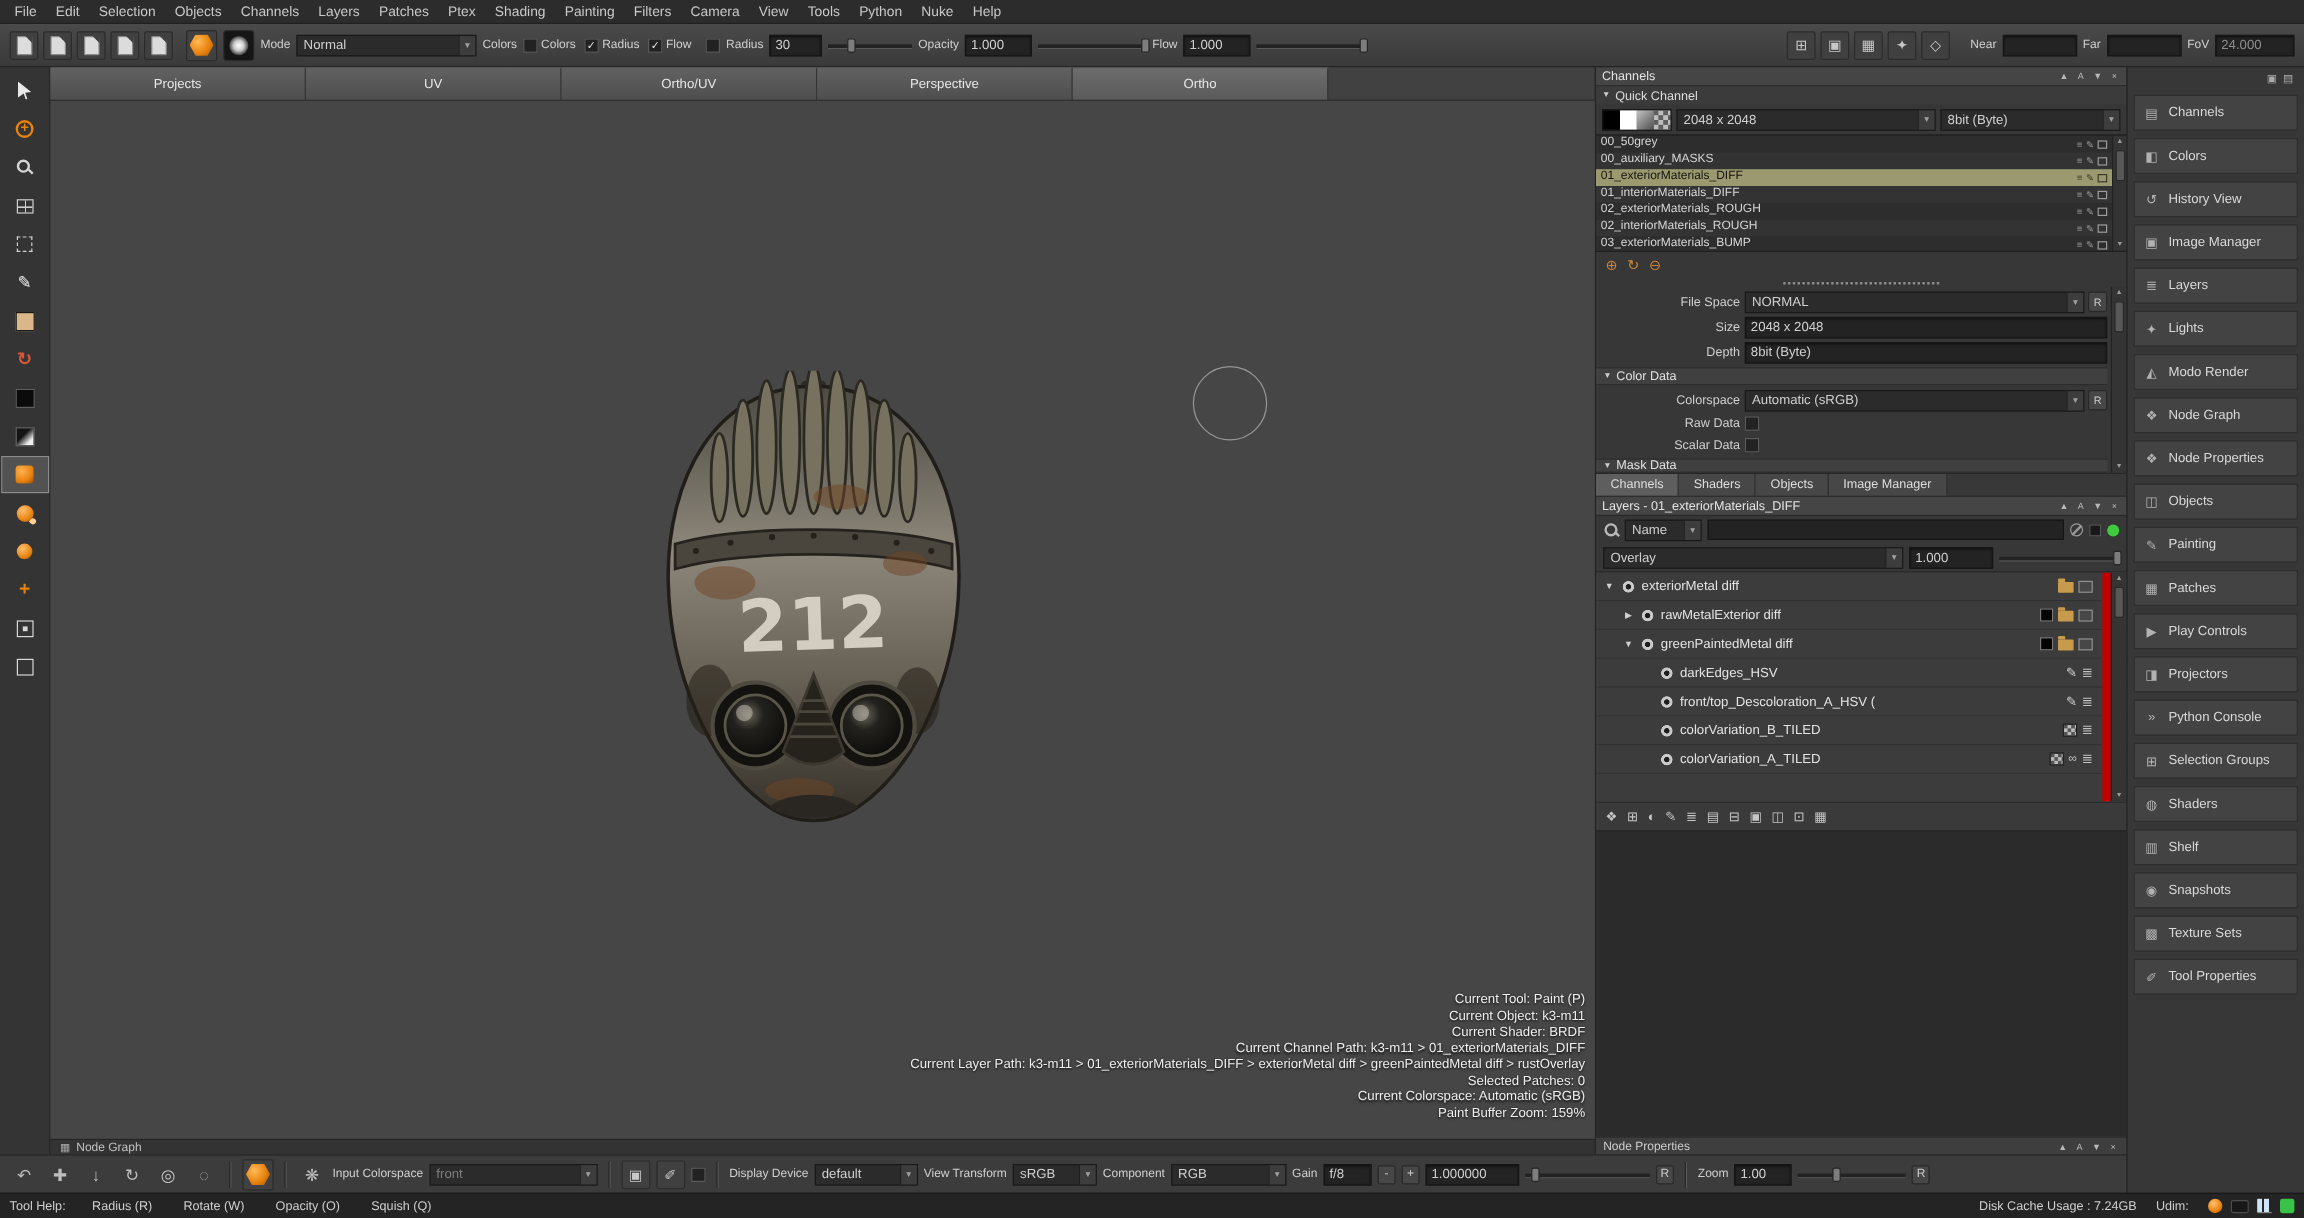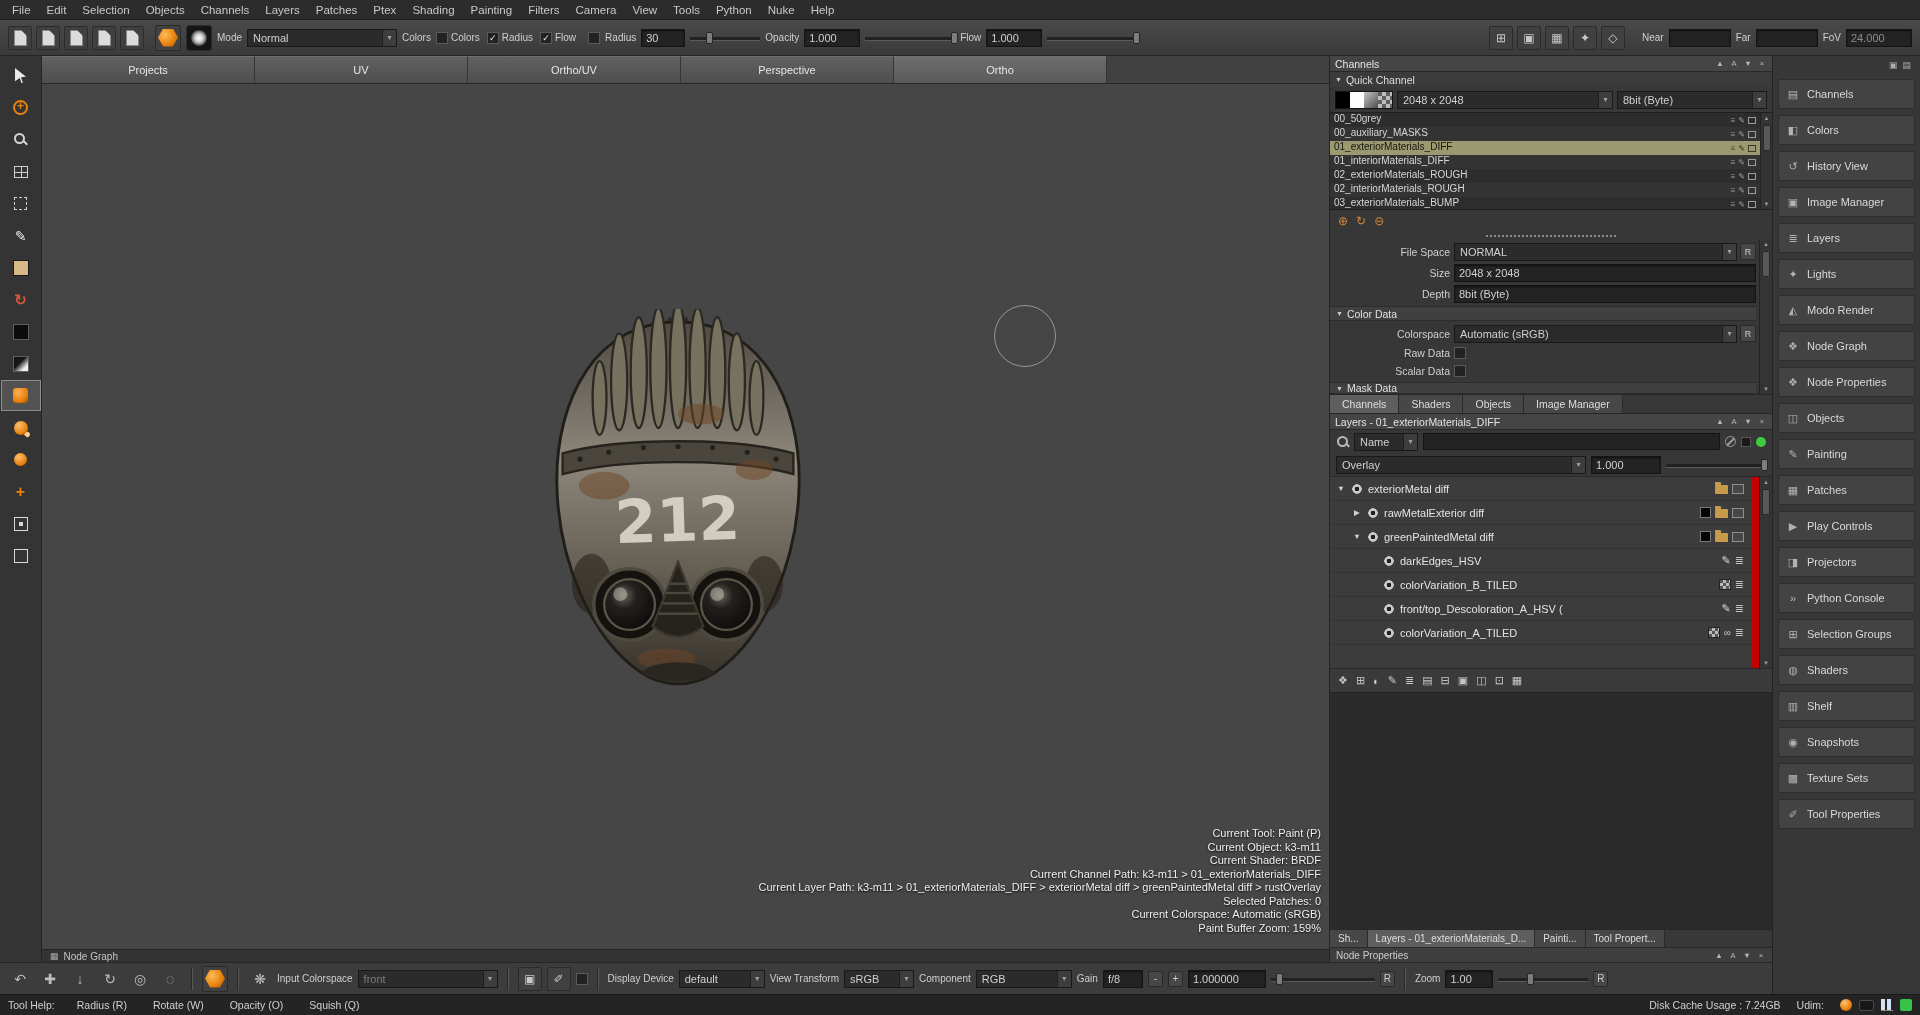--- a/index.html
+++ b/index.html
@@ -650,32 +650,32 @@
             <span class="eye"></span>
             <span class="l-name">darkEdges_HSV</span>
             <span class="l-icons">
               <span class="ic ic-adjust"></span>
               <span class="ic ic-stack"></span>
             </span>
           </div>
           <div class="l-row" style="padding-left: 38px;">
             <span class="exp"></span>
             <span class="eye"></span>
+            <span class="l-name">front/top_Descoloration_A_HSV (</span>
+            <span class="l-icons">
+              <span class="ic ic-adjust"></span>
+              <span class="ic ic-stack"></span>
+            </span>
+          </div>
+          <div class="l-row" style="padding-left: 38px;">
+            <span class="exp"></span>
+            <span class="eye"></span>
             <span class="l-name">colorVariation_B_TILED</span>
             <span class="l-icons">
               <span class="ic ic-checker"></span>
-              <span class="ic ic-stack"></span>
-            </span>
-          </div>
-          <div class="l-row" style="padding-left: 38px;">
-            <span class="exp"></span>
-            <span class="eye"></span>
-            <span class="l-name">front/top_Descoloration_A_HSV (</span>
-            <span class="l-icons">
-              <span class="ic ic-adjust"></span>
               <span class="ic ic-stack"></span>
             </span>
           </div>
           <div class="l-row" style="padding-left: 38px;">
             <span class="exp"></span>
             <span class="eye"></span>
             <span class="l-name">colorVariation_A_TILED</span>
             <span class="l-icons">
               <span class="ic ic-checker"></span>
               <span class="ic ic-link"></span>
@@ -697,26 +697,20 @@
           <span>✎</span>
           <span>≣</span>
           <span>▤</span>
           <span>⊟</span>
           <span>▣</span>
           <span>◫</span>
           <span>⊡</span>
           <span>▦</span>
         </div>
       <div class="l-empty"></div>
-      <div class="btabs" id="bottom-tabs">
-          <div class="ptab">Sh...</div>
-          <div class="ptab active">Layers - 01_exteriorMaterials_D...</div>
-          <div class="ptab">Painti...</div>
-          <div class="ptab">Tool Propert...</div>
-        </div>
       <div class="np-bar">
         <span>Node Properties</span>
         <span class="cluster">
             <span>▲</span>
             <span>A</span>
             <span>▼</span>
             <span>×</span>
           </span>
       </div>
     </div>

